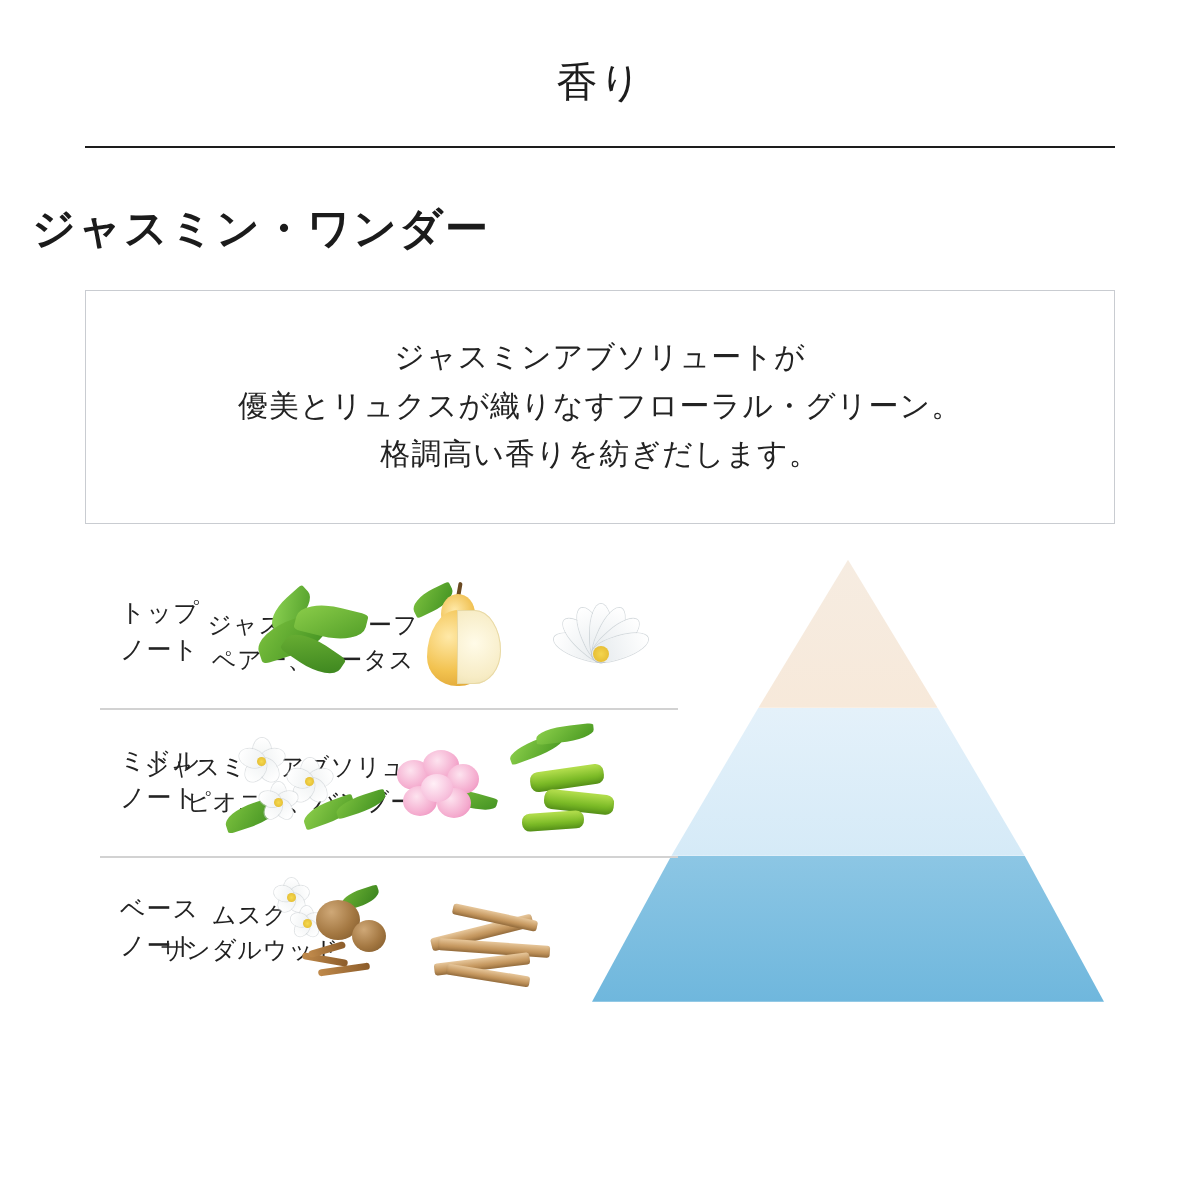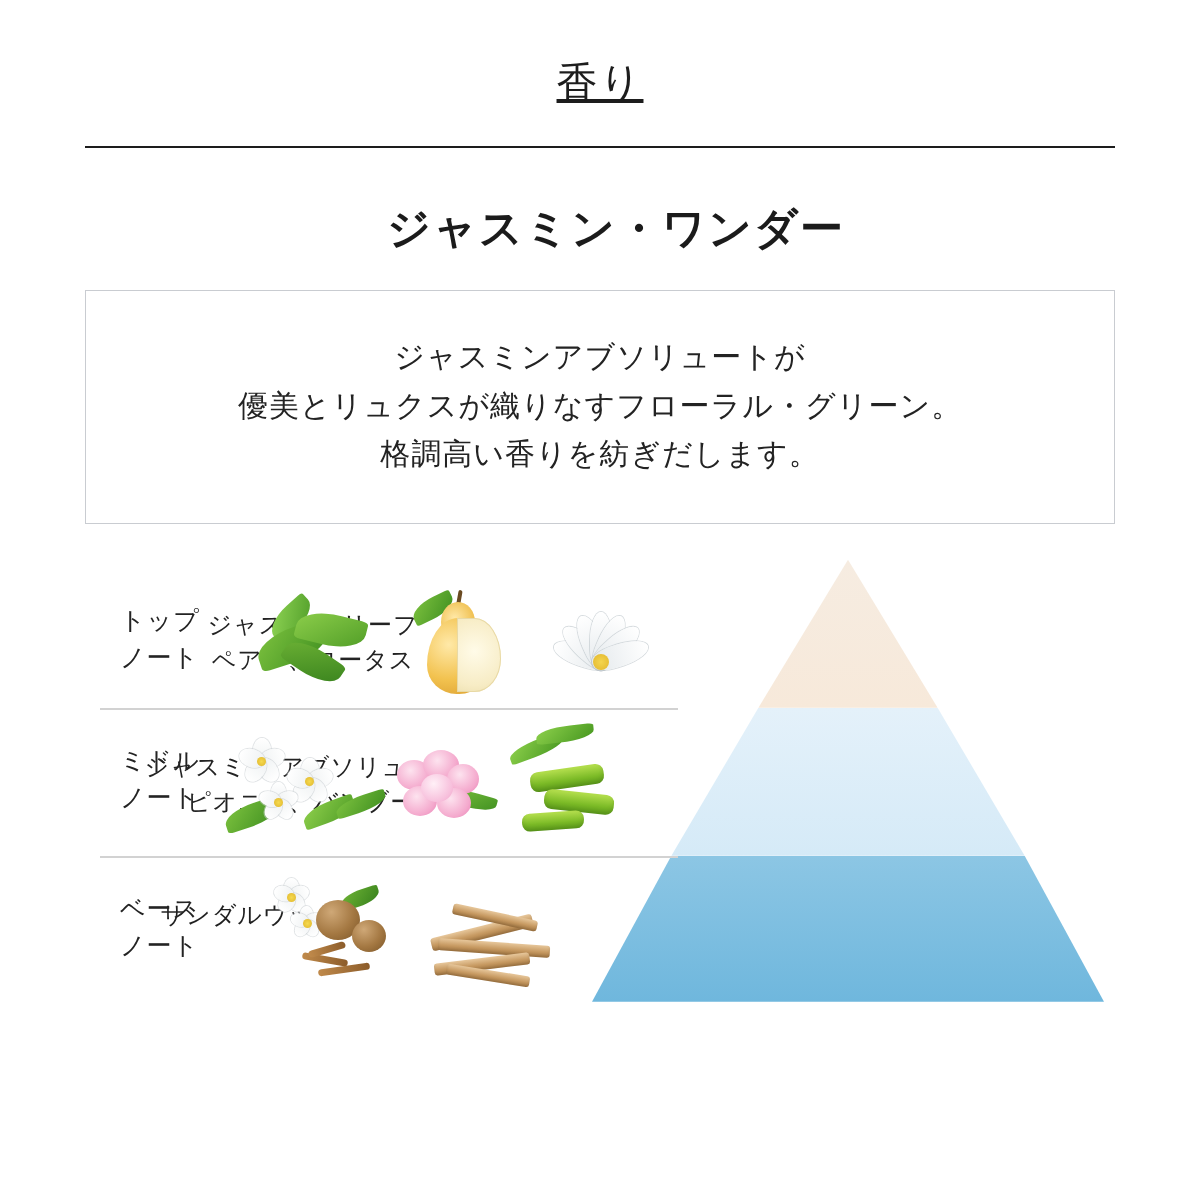--- a/index.html
+++ b/index.html
@@ -25,32 +25,30 @@
 
   
   .header-title {
     text-align: center;
     font-size: 41px;
     letter-spacing: 2px;
     color: #1d1d1d;
     padding-top: 55px;
     font-weight: 400;
     font-family: "Liberation Serif", serif;
-    text-decoration: underline;
   }
   .header-rule {
     width: 1030px;
     height: 2px;
     background: #1d1d1d;
     margin: 36px auto 0 auto;
   }
 
   
   .name-block {
-    text-align: center;
     margin-top: 52px;
     padding-left: 32px;
   }
   .name-jp {
     font-size: 43px;
     font-weight: bold;
     letter-spacing: 2px;
     color: #1b1b1b;
     font-family: "Liberation Sans", sans-serif;
   }
@@ -133,21 +131,21 @@
   .pyr-label.mid { top: 190px; left: 86px; width: 430px; }
   .pyr-label.base { top: 338px; left: 40px; width: 420px; color:#1f1f1f;}
 
   
   .row {
     position: absolute;
     left: 0;
     width: 592px;
     height: 148px;
   }
-  .row-1 { top: 8px; }
+  .row-1 { top: 0; }
   .row-2 { top: 148px; }
   .row-3 { top: 296px; }
 
   .row-label {
     position: absolute;
     left: 120px;
     top: 34px;
     width: 150px;
     font-size: 25px;
     line-height: 1.5;
@@ -325,20 +323,21 @@
 
     <div class="pyr-label top">
       <div>ジャスミン リーフ</div>
       <div>ペアー、ロータス</div>
     </div>
     <div class="pyr-label mid">
       <div>ジャスミン アブソリュート</div>
       <div>ピオニー、バンブー</div>
     </div>
     <div class="pyr-label base">
+      <div>ムスク</div>
       <div>サンダルウッド</div>
     </div>
 
     <div class="row row-1">
       <div class="row-label">
         <div>トップ</div>
         <div>ノート</div>
       </div>
       <div class="imgs">
         <div class="ing ing-a">

